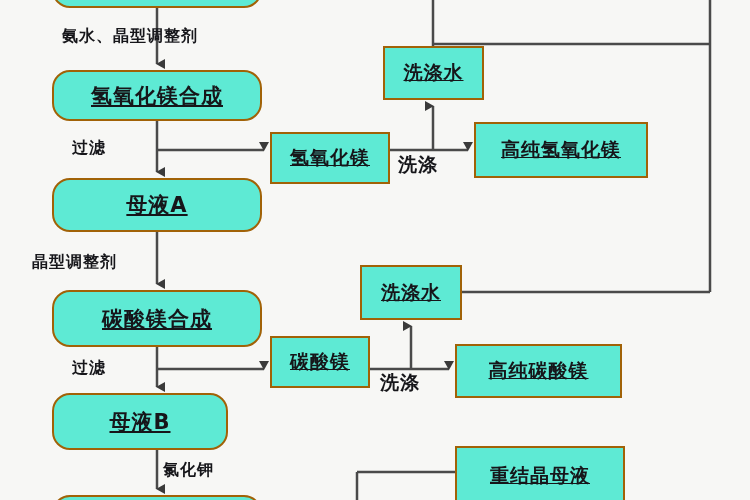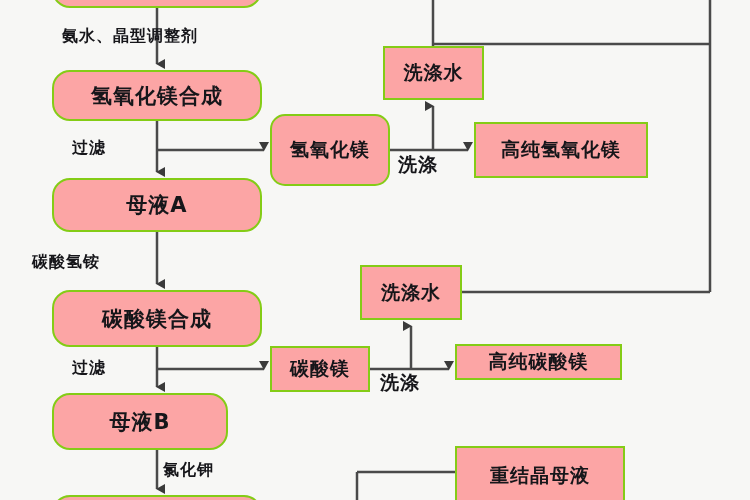--- a/index.html
+++ b/index.html
@@ -19,29 +19,30 @@
     position: absolute;
     left: 0;
     top: 0;
     width: 750px;
     height: 500px;
     pointer-events: none;
   }
   .node {
     position: absolute;
     box-sizing: border-box;
-    border: 2px solid #84cc16;
-    background: #fca5a5;
+    border: 2px solid #a16207;
+    background: #5eead4;
     display: flex;
     align-items: center;
     justify-content: center;
     color: #16161a;
     font-weight: 700;
     letter-spacing: 1px;
     white-space: nowrap;
+    text-decoration: underline;
   }
   .edge-label {
     position: absolute;
     color: #16161a;
     font-weight: 700;
     letter-spacing: 1px;
     white-space: nowrap;
     background: transparent;
   }
   .n-process { font-size: 21px; border-radius: 18px; }
@@ -107,41 +108,41 @@
   <div class="node n-process" style="left:52px;  top:70px;  width:210px; height:51px;">氢氧化镁合成</div>
 
   <div class="node n-process" style="left:52px;  top:178px; width:210px; height:54px;">母液A</div>
 
   <div class="node n-process" style="left:52px;  top:290px; width:210px; height:57px;">碳酸镁合成</div>
 
   <div class="node n-process" style="left:52px;  top:393px; width:176px; height:57px;">母液B</div>
 
   <div class="node n-process" style="left:52px;  top:495px; width:210px; height:40px;"></div>
 
-  <div class="node n-small" style="left:270px; top:114px; width:120px; height:72px;border-radius:15px;">氢氧化镁</div>
+  <div class="node n-small" style="left:270px; top:132px; width:120px; height:52px;">氢氧化镁</div>
 
   <div class="node n-small" style="left:383px; top:46px;  width:101px; height:54px;">洗涤水</div>
 
   <div class="node n-small" style="left:474px; top:122px; width:174px; height:56px;">高纯氢氧化镁</div>
 
-  <div class="node n-small" style="left:270px; top:346px; width:100px; height:46px;">碳酸镁</div>
+  <div class="node n-small" style="left:270px; top:336px; width:100px; height:52px;">碳酸镁</div>
 
   <div class="node n-small" style="left:360px; top:265px; width:102px; height:55px;">洗涤水</div>
 
-  <div class="node n-small" style="left:455px; top:344px; width:167px; height:36px;">高纯碳酸镁</div>
+  <div class="node n-small" style="left:455px; top:344px; width:167px; height:54px;">高纯碳酸镁</div>
 
   <div class="node n-small" style="left:455px; top:446px; width:170px; height:60px;">重结晶母液</div>
 
   <div class="edge-label lbl-lg" style="left:62px;  top:26px;">氨水、晶型调整剂</div>
 
   <div class="edge-label lbl-lg" style="left:72px;  top:138px;">过滤</div>
 
   <div class="edge-label lbl-md" style="left:398px; top:152px;">洗涤</div>
 
-  <div class="edge-label lbl-lg" style="left:32px;  top:252px;">碳酸氢铵</div>
+  <div class="edge-label lbl-lg" style="left:32px;  top:252px;">晶型调整剂</div>
 
   <div class="edge-label lbl-lg" style="left:72px;  top:358px;">过滤</div>
 
   <div class="edge-label lbl-md" style="left:380px; top:370px;">洗涤</div>
 
   <div class="edge-label lbl-lg" style="left:163px; top:460px;">氯化钾</div>
 
 </div>
 
 </body></html>

